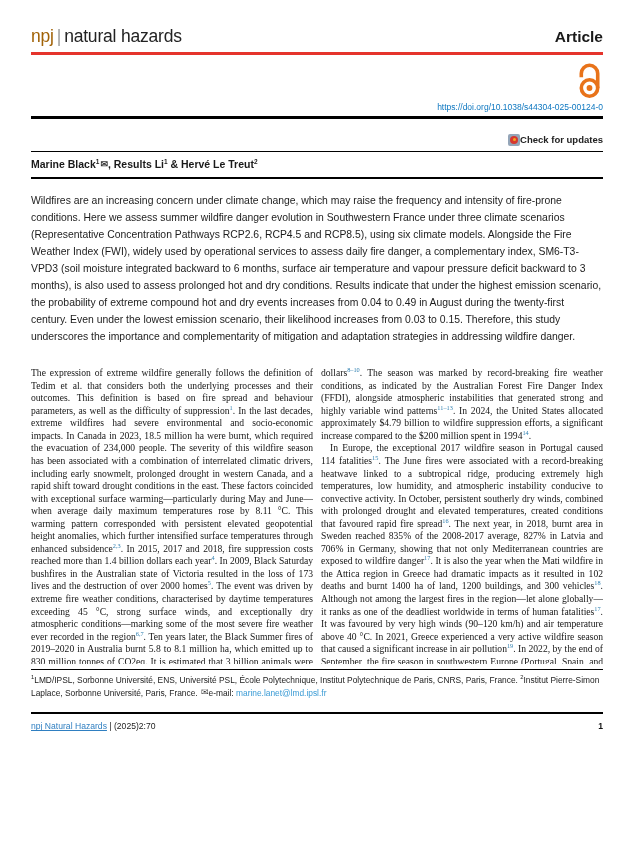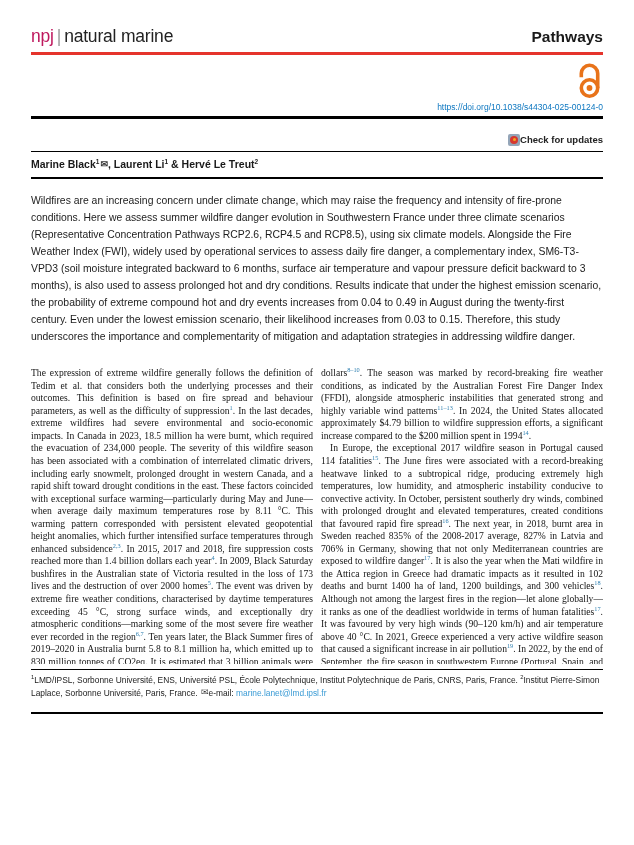--- a/index.html
+++ b/index.html
@@ -6,21 +6,21 @@
   html,body { background:#e9e9e9; }
   .page {
     position:relative; width:634px; height:845px; margin:0 auto;
     background:#ffffff; padding:0 31px;
     font-family:"Liberation Sans", sans-serif; color:#1a1a1a;
     overflow:hidden;
   }
   
   .header-row { display:flex; justify-content:space-between; align-items:baseline; padding-top:26px; }
   .logo { font-size:17.5px; letter-spacing:-0.2px; }
-  .logo .npj { color:#be185d; }
+  .logo .npj { color:#a16207; }
   .logo .pipe { color:#9b9b9b; padding:0 3px; font-weight:normal; }
   .logo .jname { color:#222; }
   .article-type { font-weight:bold; font-size:15.5px; }
   .rule-red { height:3px; background:#e5342c; margin-top:5px; }
   .oa-row { display:flex; justify-content:flex-end; margin-top:7px; height:38px; }
   .doi-row { text-align:right; margin-top:2px; font-size:8.5px; }
   .doi-row a, .link { color:#0d77c0; text-decoration:none; }
   .rule-black2 { height:2.5px; background:#000; margin-top:4px; }
   .rule-black1 { height:1.2px; background:#000; }
   
@@ -54,23 +54,23 @@
   .footer-cite { color:#222; }
   .page-num { font-weight:bold; color:#111; }
 </style>
 </head>
 <body>
 
 <div class="page">
 
   <div class="header-row">
     <div class="logo">
-      <span class="npj">npj</span><span class="pipe">|</span><span class="jname">natural marine</span>
+      <span class="npj">npj</span><span class="pipe">|</span><span class="jname">natural hazards</span>
     </div>
-    <div class="article-type">Pathways</div>
+    <div class="article-type">Article</div>
   </div>
   <div class="rule-red"></div>
 
   <div class="oa-row">
     <span>
       <svg width="27" height="38" viewBox="0 0 27 38" aria-hidden="true">
         <circle cx="13.5" cy="26" r="8.2" fill="none" stroke="#e8731a" stroke-width="3.6"></circle>
         <circle cx="13.5" cy="26" r="2.9" fill="#e8731a"></circle>
         <path d="M21.7 26 V11.5 A8.2 8.2 0 0 0 5.3 11.5 V15.2" fill="none" stroke="#e8731a" stroke-width="3.6"></path>
       </svg>
@@ -87,21 +87,21 @@
     <span class="crossmark">
       <span class="cm-circle"></span>
         <span class="cm-dot"></span>
     </span>
     <span class="badge-label">Check for updates</span>
   </div>
 
   <div class="rule-black1 rule-authors-top"></div>
 
   <div class="authors">
-    <span>Marine Black</span><sup>1</sup><span class="env">✉</span><span>, Laurent Li</span><sup>1</sup><span> &amp; Hervé Le Treut</span><sup>2</sup>
+    <span>Marine Black</span><sup>1</sup><span class="env">✉</span><span>, Results Li</span><sup>1</sup><span> &amp; Hervé Le Treut</span><sup>2</sup>
   </div>
 
   <div class="rule-black2"></div>
 
   <p class="abstract">Wildfires are an increasing concern under climate change, which may raise the frequency and intensity of fire-prone conditions. Here we assess summer wildfire danger evolution in Southwestern France under three climate scenarios (Representative Concentration Pathways RCP2.6, RCP4.5 and RCP8.5), using six climate models. Alongside the Fire Weather Index (FWI), widely used by operational services to assess daily fire danger, a complementary index, SM6-T3-VPD3 (soil moisture integrated backward to 6 months, surface air temperature and vapour pressure deficit backward to 3 months), is also used to assess prolonged hot and dry conditions. Results indicate that under the highest emission scenario, the probability of extreme compound hot and dry events increases from 0.04 to 0.49 in August during the twenty-first century. Even under the lowest emission scenario, their likelihood increases from 0.03 to 0.15. Therefore, this study underscores the importance and complementarity of mitigation and adaptation strategies in addressing wildfire danger.</p>
 
   <div class="columns">
     <div class="col" id="col-left">
         <p>The expression of extreme wildfire generally follows the definition of Tedim et al. that considers both the underlying processes and their outcomes. This definition is based on fire spread and behaviour parameters, as well as the difficulty of suppression<sup class="ref">1</sup>. In the last decades, extreme wildfires had severe environmental and socio-economic impacts. In Canada in 2023, 18.5 million ha were burnt, which required the evacuation of 234,000 people. The severity of this wildfire season has been associated with a combination of interrelated climatic drivers, including early snowmelt, prolonged drought in western Canada, and a rapid shift toward drought conditions in the east. These factors coincided with exceptional surface warming—particularly during May and June—when average daily maximum temperatures rose by 8.11 °C. This warming pattern corresponded with persistent elevated geopotential height anomalies, which further intensified surface temperatures through enhanced subsidence<sup class="ref">2,3</sup>. In 2015, 2017 and 2018, fire suppression costs reached more than 1.4 billion dollars each year<sup class="ref">4</sup>. In 2009, Black Saturday bushfires in the Australian state of Victoria resulted in the loss of 173 lives and the destruction of over 2000 homes<sup class="ref">5</sup>. The event was driven by extreme fire weather conditions, characterised by daytime temperatures exceeding 45 °C, strong surface winds, and exceptionally dry atmospheric conditions—marking some of the most severe fire weather ever recorded in the region<sup class="ref">6,7</sup>. Ten years later, the Black Summer fires of 2019–2020 in Australia burnt 5.8 to 8.1 million ha, which emitted up to 830 million tonnes of CO2eq. It is estimated that 3 billion animals were lost or displaced, with possible extinctions, and that national financial impacts are over 8 billion</p>
       </div>
@@ -112,14 +112,20 @@
   </div>
 
   <div class="rule-black1 aff-rule"></div>
 
   <p class="affiliations">
     <sup>1</sup><span>LMD/IPSL, Sorbonne Université, ENS, Université PSL, École Polytechnique, Institut Polytechnique de Paris, CNRS, Paris, France. </span><sup>2</sup><span>Institut Pierre-Simon Laplace, Sorbonne Université, Paris, France. </span><span class="env">✉</span><span>e-mail: </span><a href="#" class="email-link">marine.lanet@lmd.ipsl.fr</a>
   </p>
 
   <div class="rule-black2 rule-bottom"></div>
 
+  <div class="footer-row">
+    <div>
+      <a href="#" class="footer-journal">npj Natural Hazards</a><span class="footer-cite"> |  (2025)2:70</span>
+    </div>
+    <div class="page-num">1</div>
+  </div>
 
 </div>
 
 </body></html>

